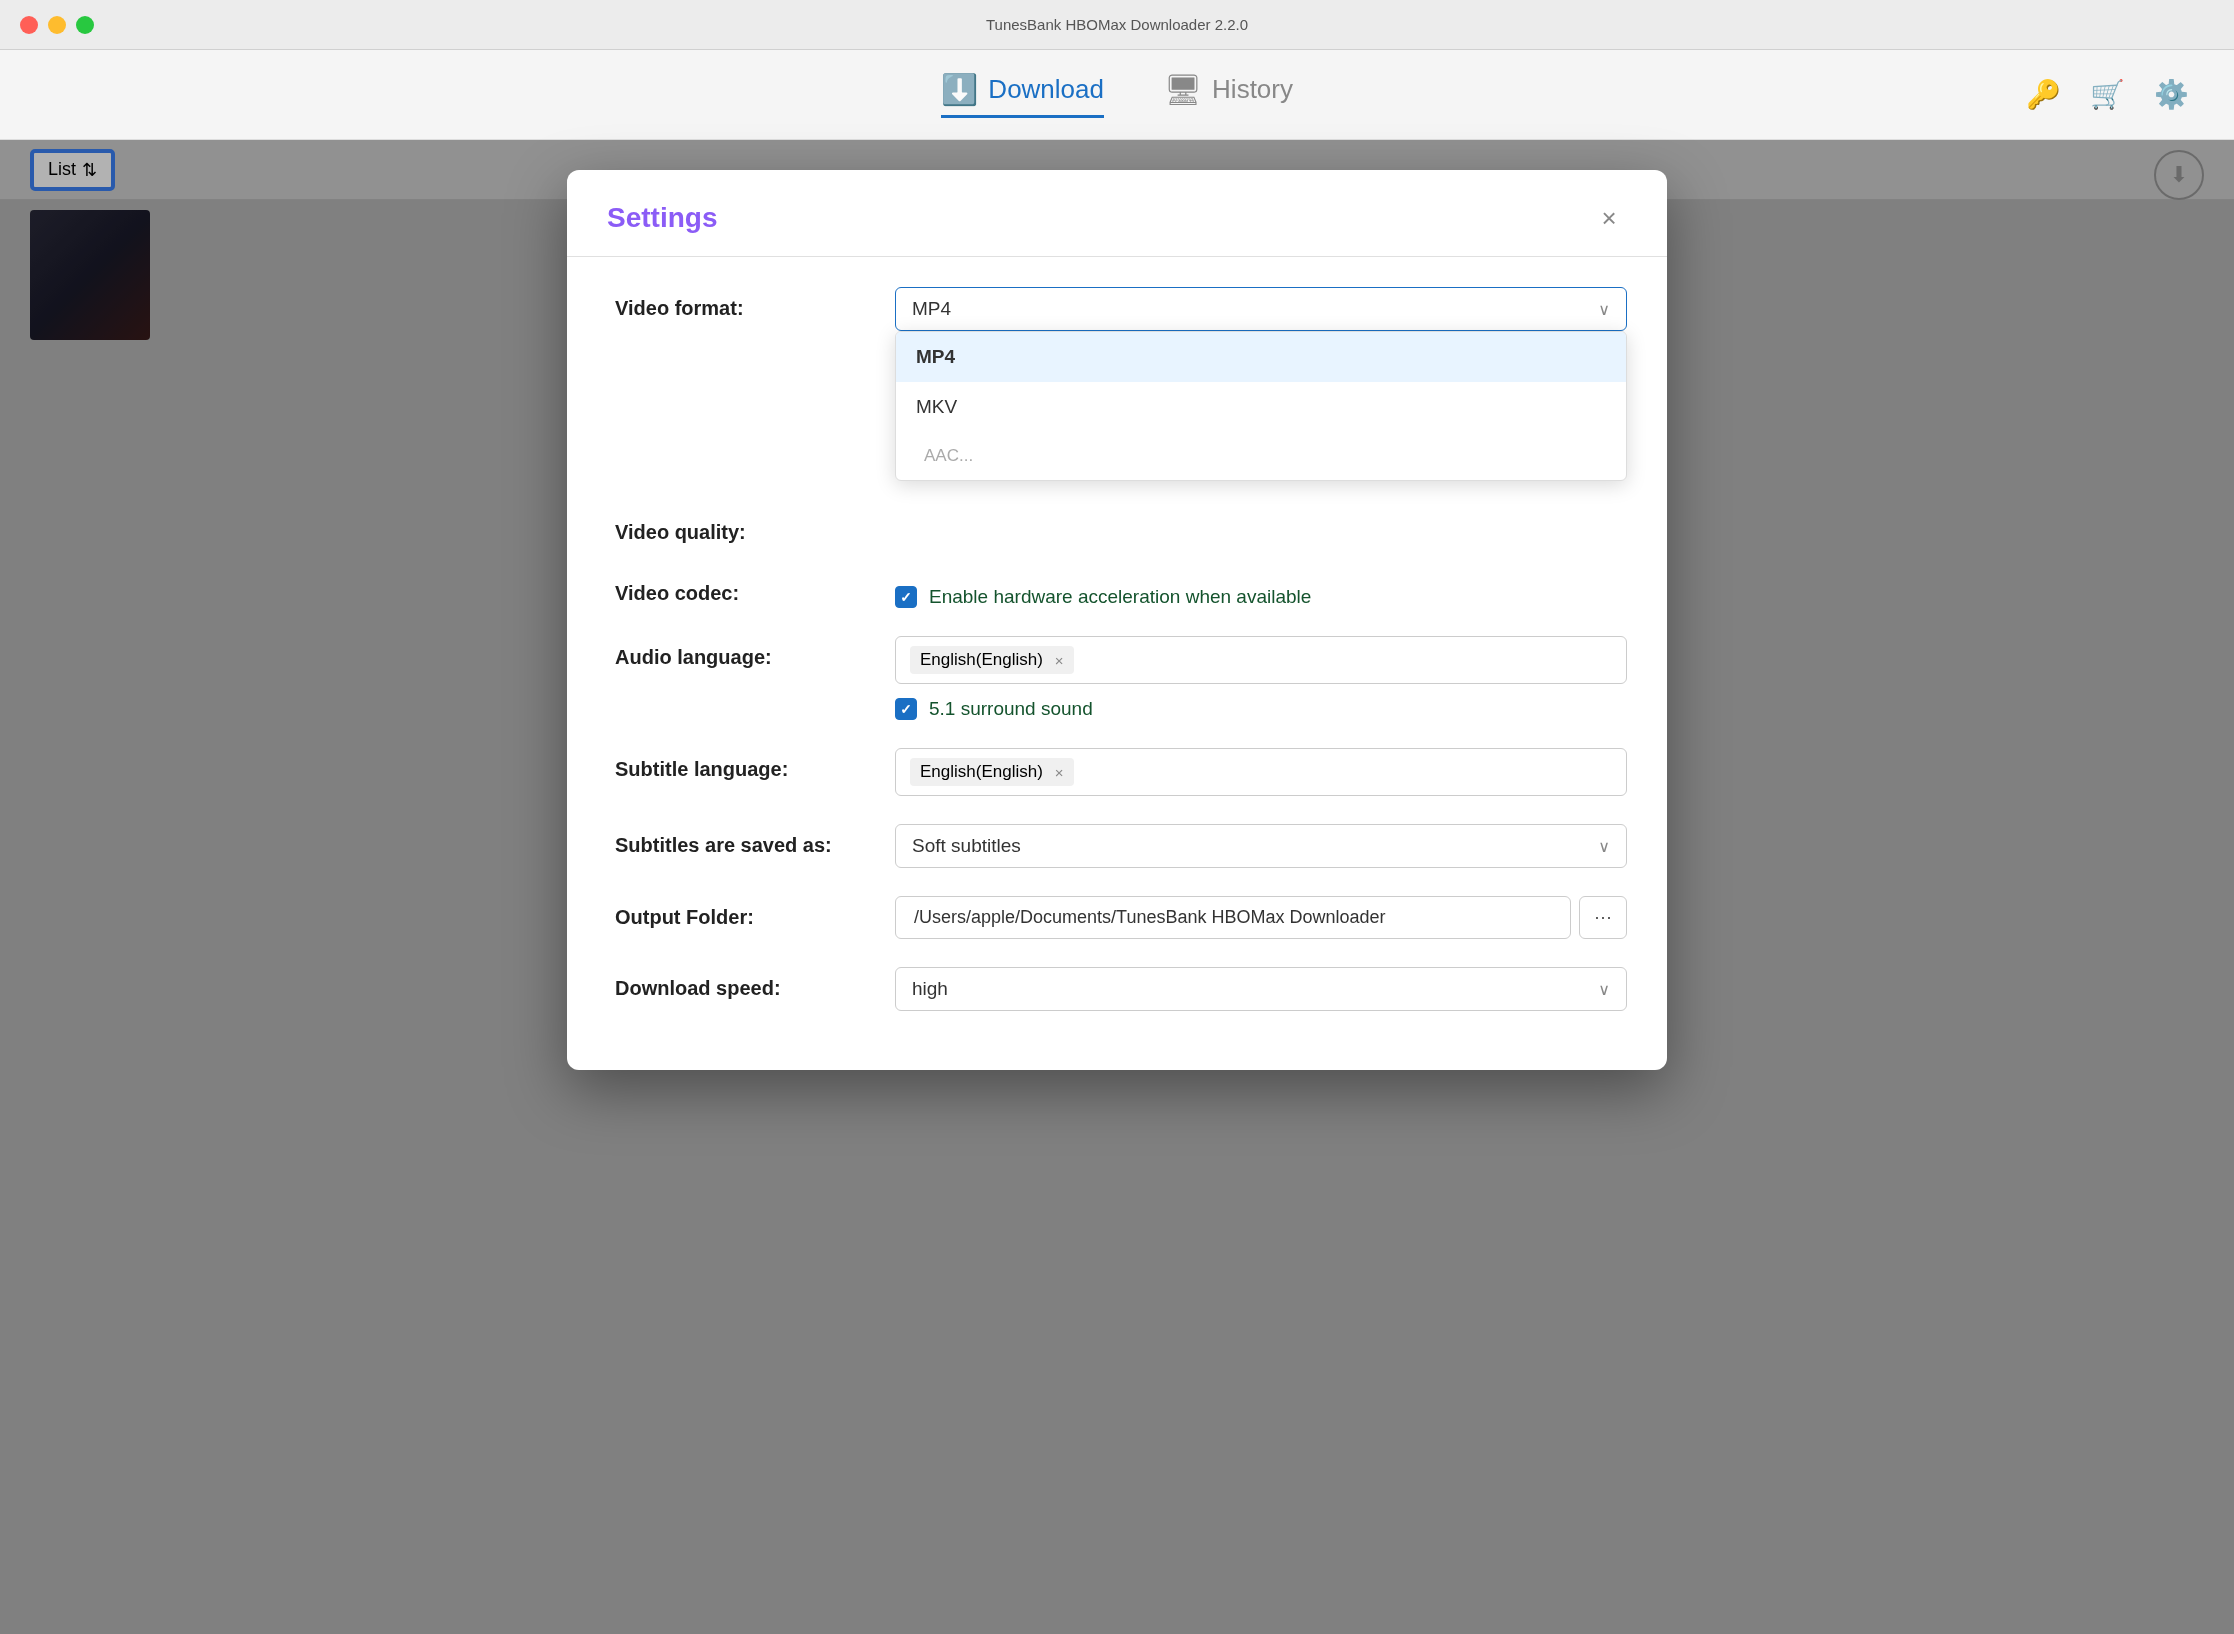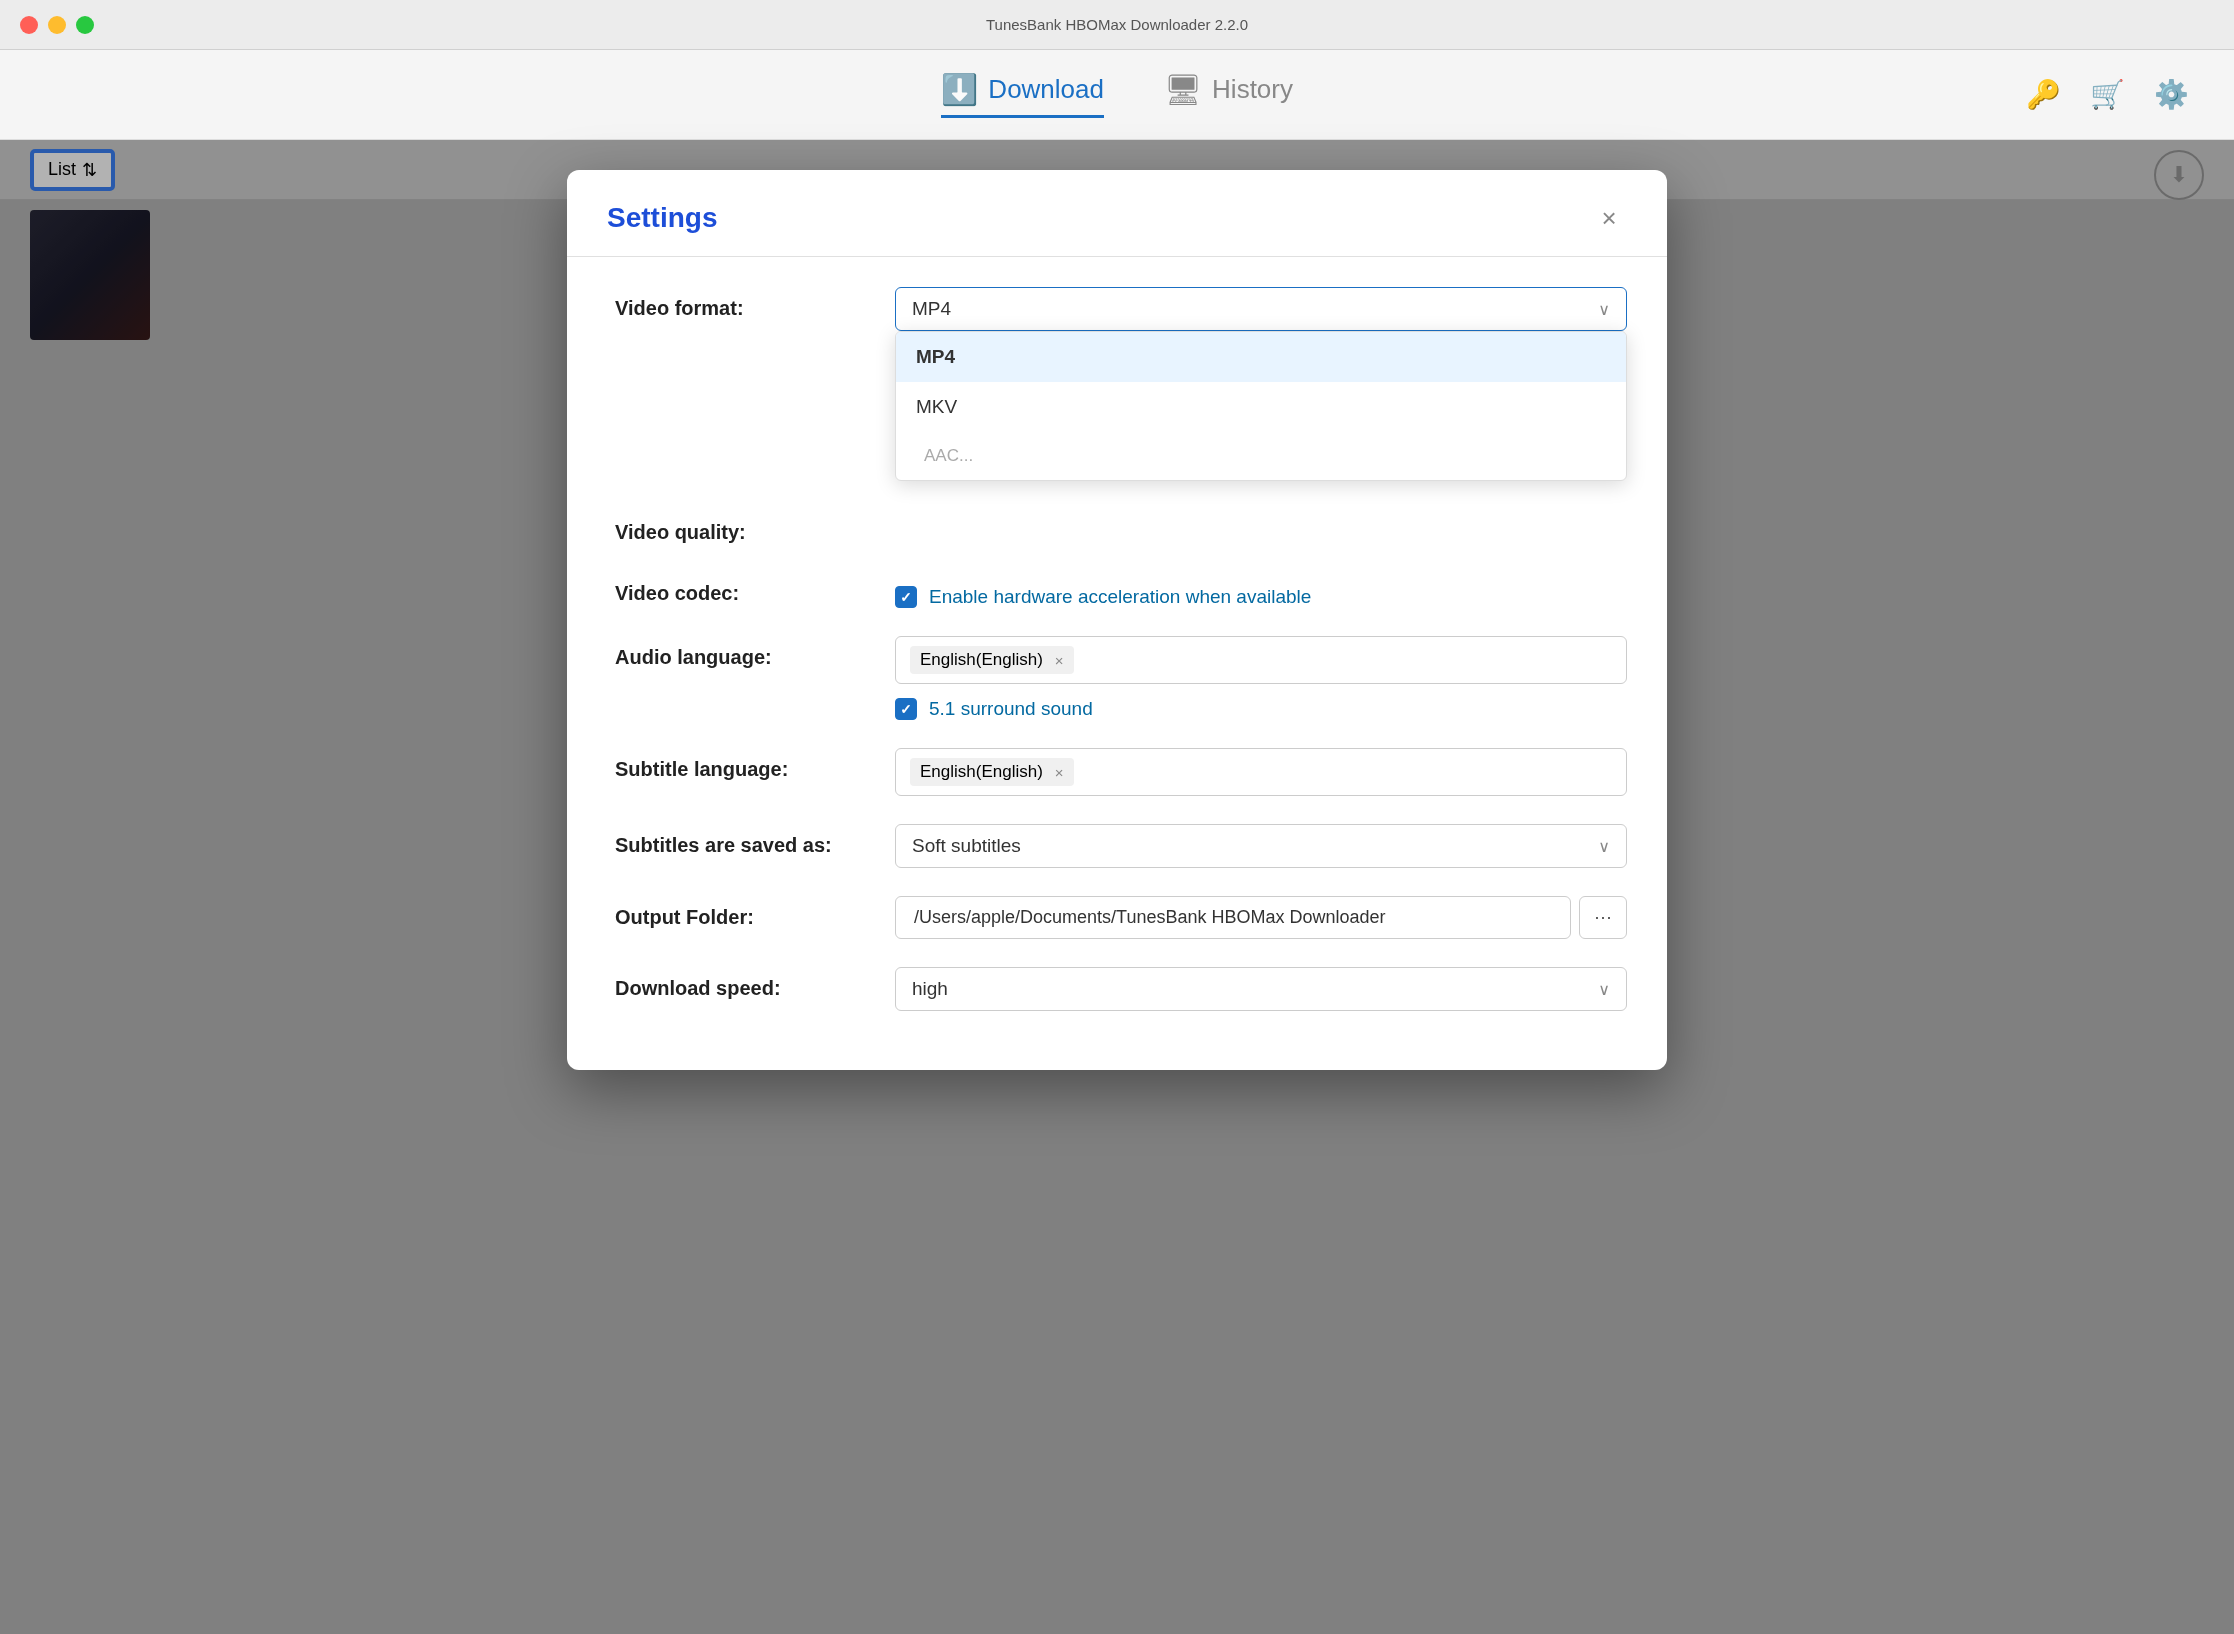--- a/index.html
+++ b/index.html
@@ -178,21 +178,21 @@
     .modal-header {
       padding: 30px 40px 20px;
       border-bottom: 1px solid #e0e0e0;
       display: flex;
       align-items: center;
       justify-content: space-between;
     }
     .modal-title {
       font-size: 28px;
       font-weight: 600;
-      color: #1d4ed8;
+      color: #8b5cf6;
     }
     .modal-close {
       font-size: 26px;
       color: #888;
       cursor: pointer;
       background: none;
       border: none;
       width: 36px;
       height: 36px;
       display: flex;
@@ -306,21 +306,21 @@
       border-color: #1a6fc4;
     }
     .checkbox-box.checked::after {
       content: '✓';
       color: white;
       font-size: 14px;
       font-weight: bold;
     }
     .checkbox-label {
       font-size: 19px;
-      color: #0369a1;
+      color: #14532d;
     }
 
     
     .tag-input {
       width: 100%;
       border: 1px solid #ccc;
       border-radius: 6px;
       padding: 8px 14px;
       font-size: 18px;
       min-height: 48px;

